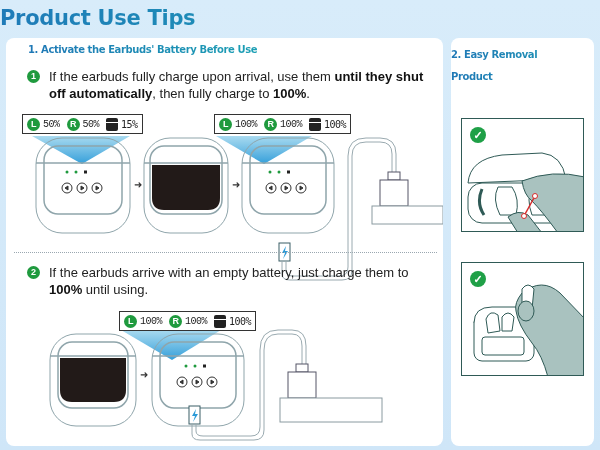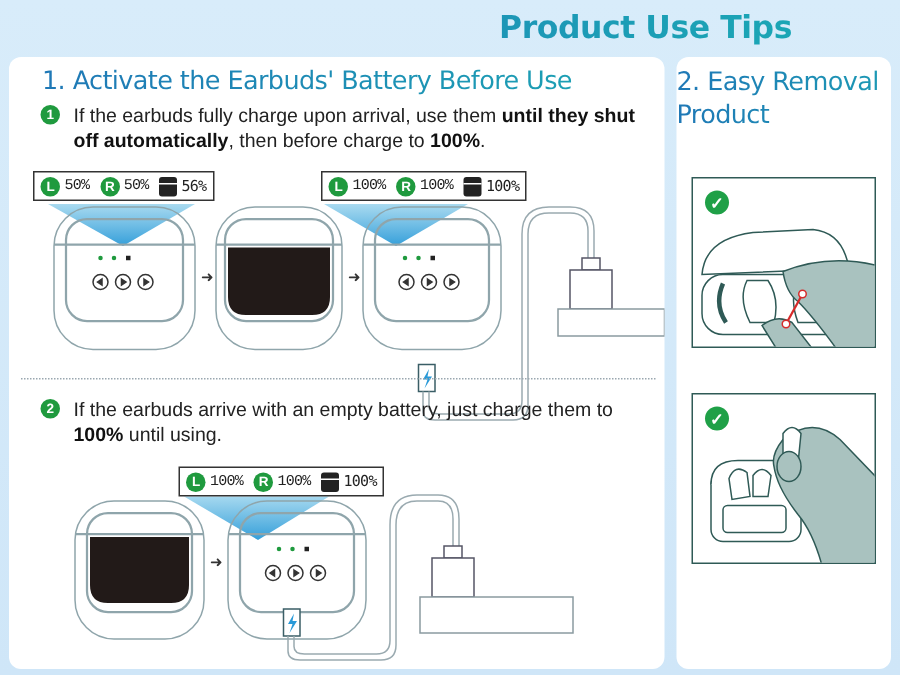--- a/index.html
+++ b/index.html
@@ -3,33 +3,33 @@
 <meta charset="utf-8">
 <style>
   * { box-sizing: border-box; margin: 0; padding: 0; }
   html, body { width: 600px; height: 450px; overflow: hidden; }
   body {
     background: linear-gradient(180deg, #d8ecfa 0%, #cfe6f8 100%);
     font-family: "Liberation Sans", sans-serif;
     position: relative;
   }
   .page-title {
-    position: absolute; left: 0; top: 6px; width: 528px; text-align: right;
+    position: absolute; left: 0; top: 6px; width: 528px; text-align: left;
     font-family: "DejaVu Sans", sans-serif; font-weight: bold; font-size: 21px;
     background: linear-gradient(90deg, #1f7bb8 0%, #1ba6b5 100%);
     -webkit-background-clip: text; background-clip: text; color: transparent;
     letter-spacing: -0.3px;
   }
   .card {
     position: absolute; background: #fff; border-radius: 8px;
   }
   .card-left { left: 6px; top: 38px; width: 437px; height: 408px; }
   .card-right { left: 451px; top: 38px; width: 143px; height: 408px; }
   .section-title {
-    font-family: "DejaVu Sans", sans-serif; font-weight: normal; font-size: 17px;
+    font-family: "DejaVu Sans", sans-serif; font-weight: bold; font-size: 10px;
     color: #1e7fb8; letter-spacing: -0.4px;
     background: linear-gradient(90deg, #1f78b6 0%, #1c9fb4 100%);
     -webkit-background-clip: text; background-clip: text; color: transparent;
   }
   .s1-title { position: absolute; left: 22px; top: 6px; }
   .s2-title { position: absolute; left: 0; top: 6px; width: 163px; line-height: 22px; }
   .step {
     position: absolute; font-size: 13px; color: #222; line-height: 17px;
   }
   .step b { font-weight: bold; color: #111; }
@@ -71,21 +71,21 @@
 </head>
 <body>
 
 <div class="page-title">Product Use Tips</div>
 
 <div class="card card-left">
   <div class="section-title s1-title">1. Activate the Earbuds' Battery Before Use</div>
 
   <div class="step step1">
     <span class="step-num">1</span>
-    <span>If the earbuds fully charge upon arrival, use them </span><b>until they shut off automatically</b><span>, then before charge to </span><b>100%</b><span>.</span>
+    <span>If the earbuds fully charge upon arrival, use them </span><b>until they shut off automatically</b><span>, then fully charge to </span><b>100%</b><span>.</span>
   </div>
 
   <svg class="illus" width="437" height="408">
     <defs>
       <linearGradient id="beam" x1="0" y1="0" x2="0" y2="1">
         <stop offset="0" stop-color="#9fd6ee" stop-opacity="0.9"></stop>
         <stop offset="1" stop-color="#2a9ad8" stop-opacity="0.95"></stop>
       </linearGradient>
     </defs>
 
@@ -184,21 +184,21 @@
     <rect x="282" y="334" width="28" height="26" fill="#fff" stroke="#556"></rect>
     <rect x="274" y="360" width="102" height="24" fill="#fff" stroke="#8a9aa0"></rect>
   </svg>
 
   <div class="battery-label" style="left:16px; top:76px;">
     <span class="bl-badge">L</span>
     <span class="bl-val">50%</span>
     <span class="bl-badge">R</span>
     <span class="bl-val">50%</span>
     <span class="bl-case"></span>
-    <span>56%</span>
+    <span>15%</span>
   </div>
   <div class="battery-label" style="left:208px; top:76px;">
     <span class="bl-badge">L</span>
     <span class="bl-val">100%</span>
     <span class="bl-badge">R</span>
     <span class="bl-val">100%</span>
     <span class="bl-case"></span>
     <span>100%</span>
   </div>
 

